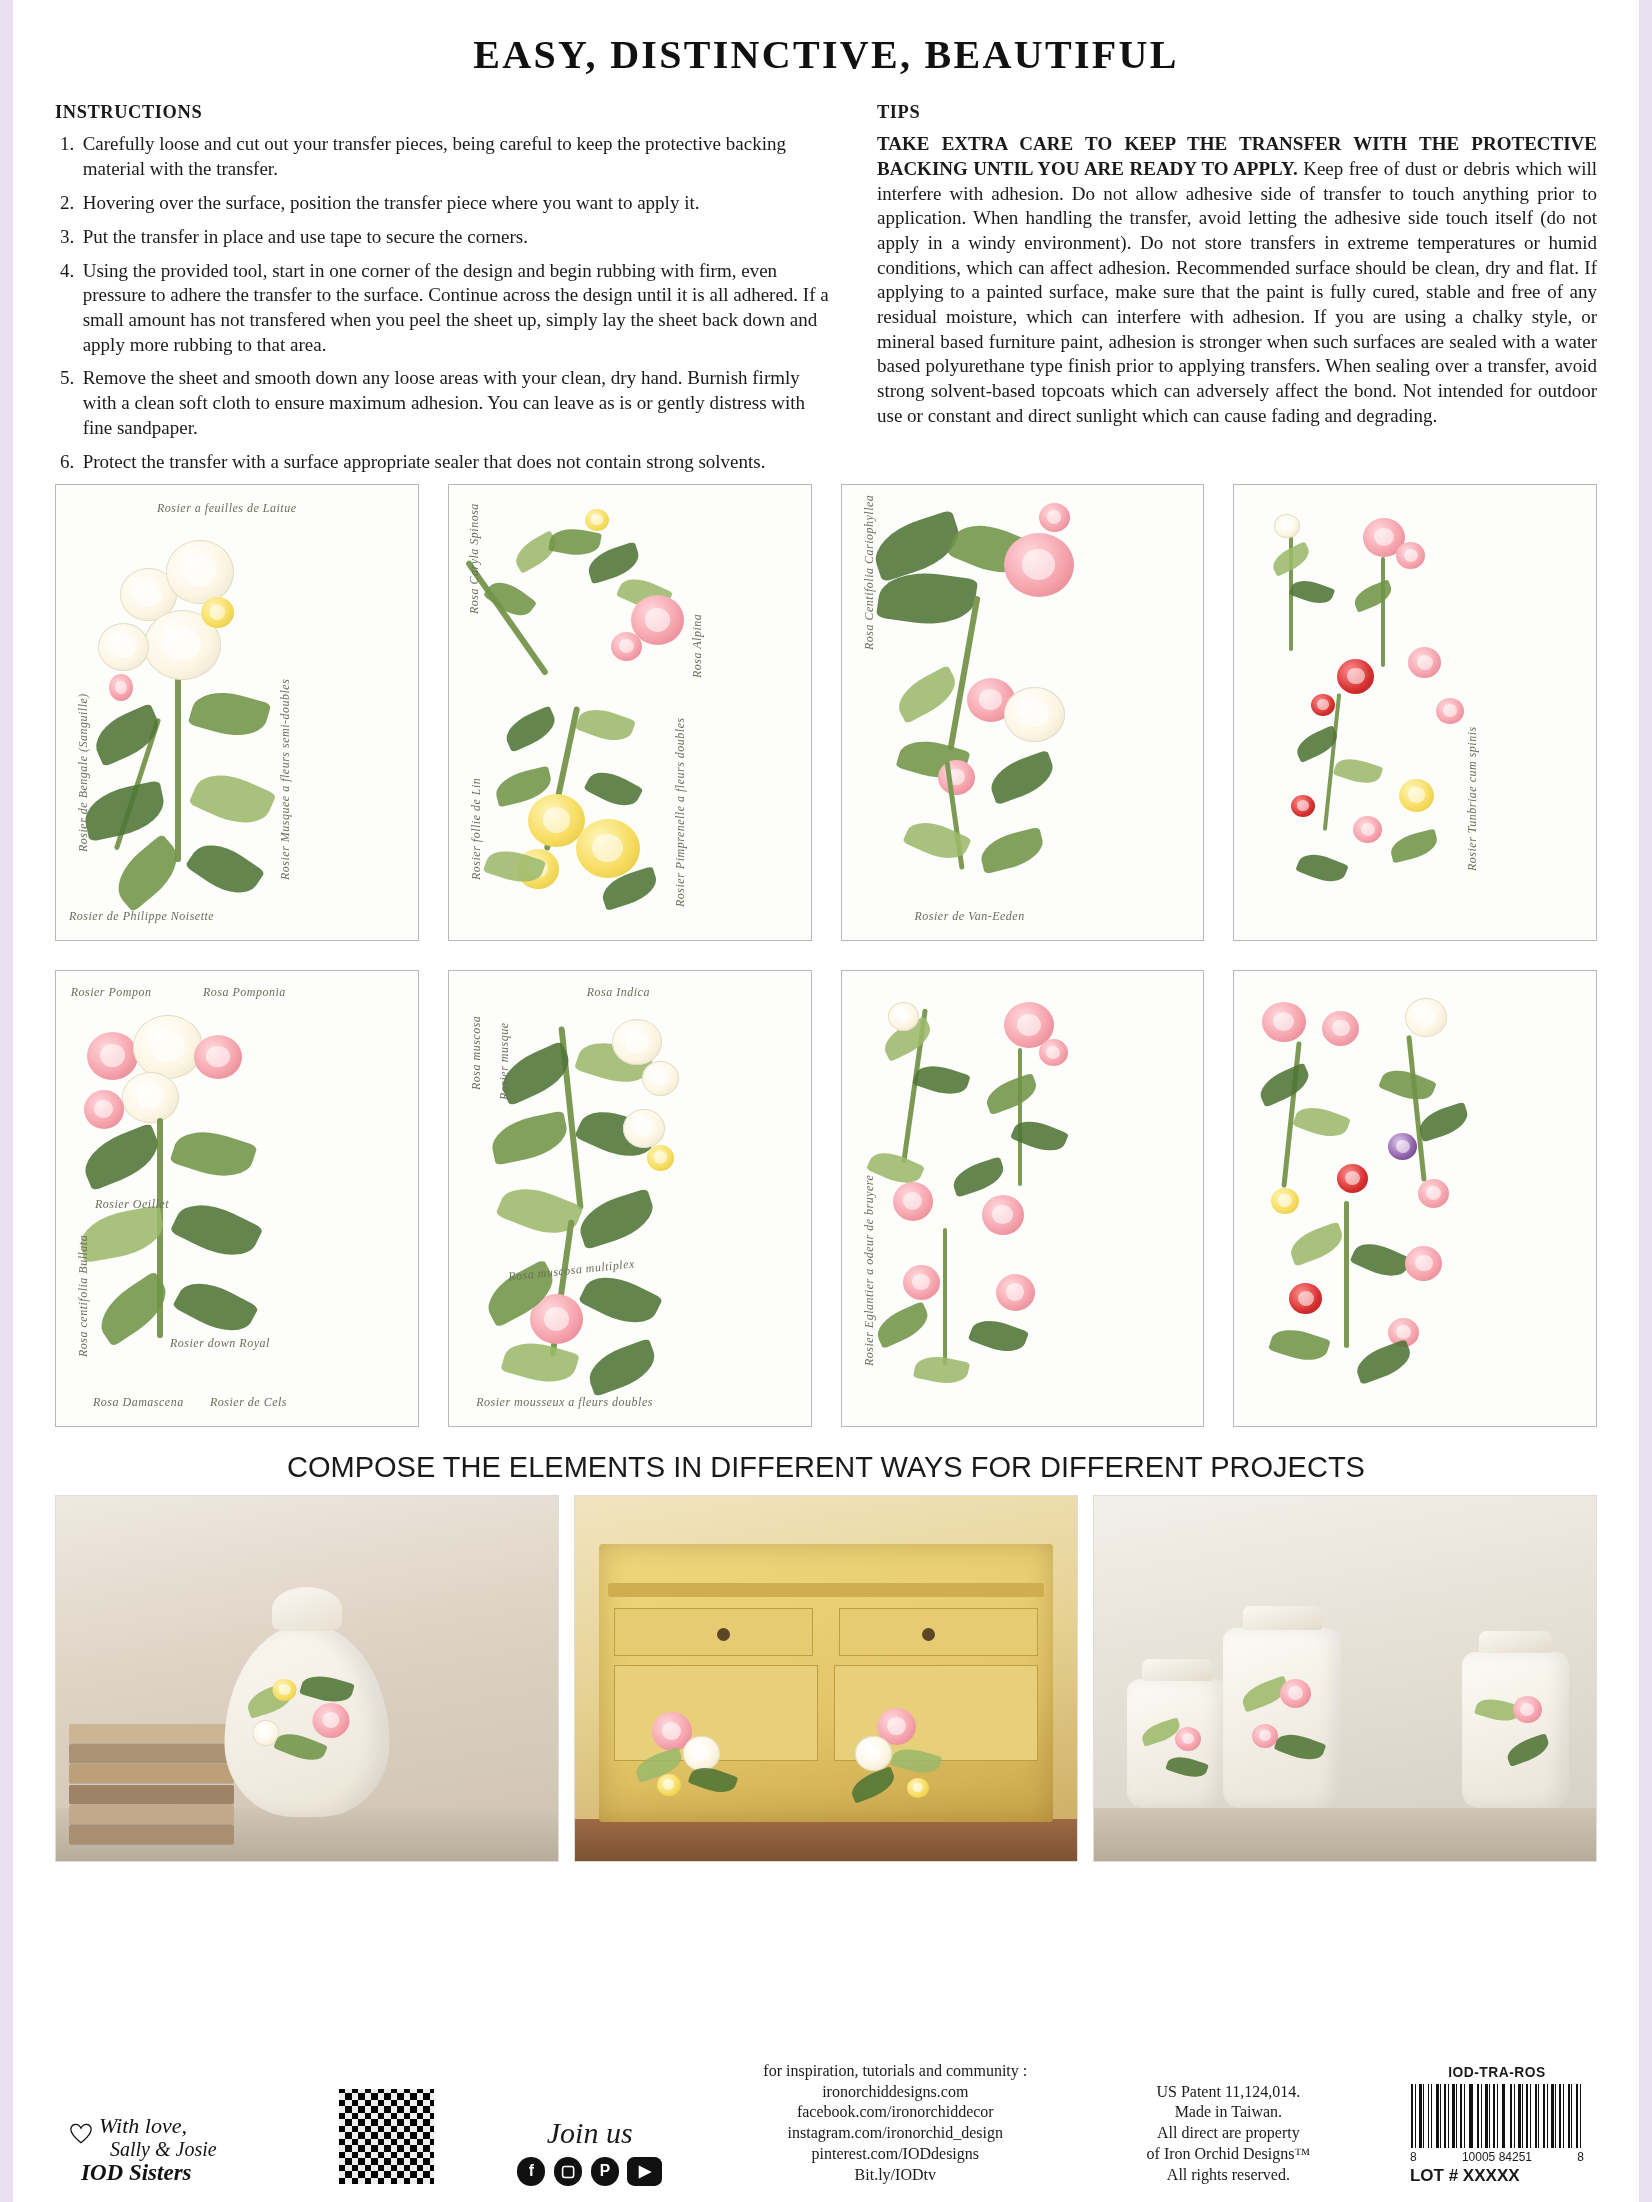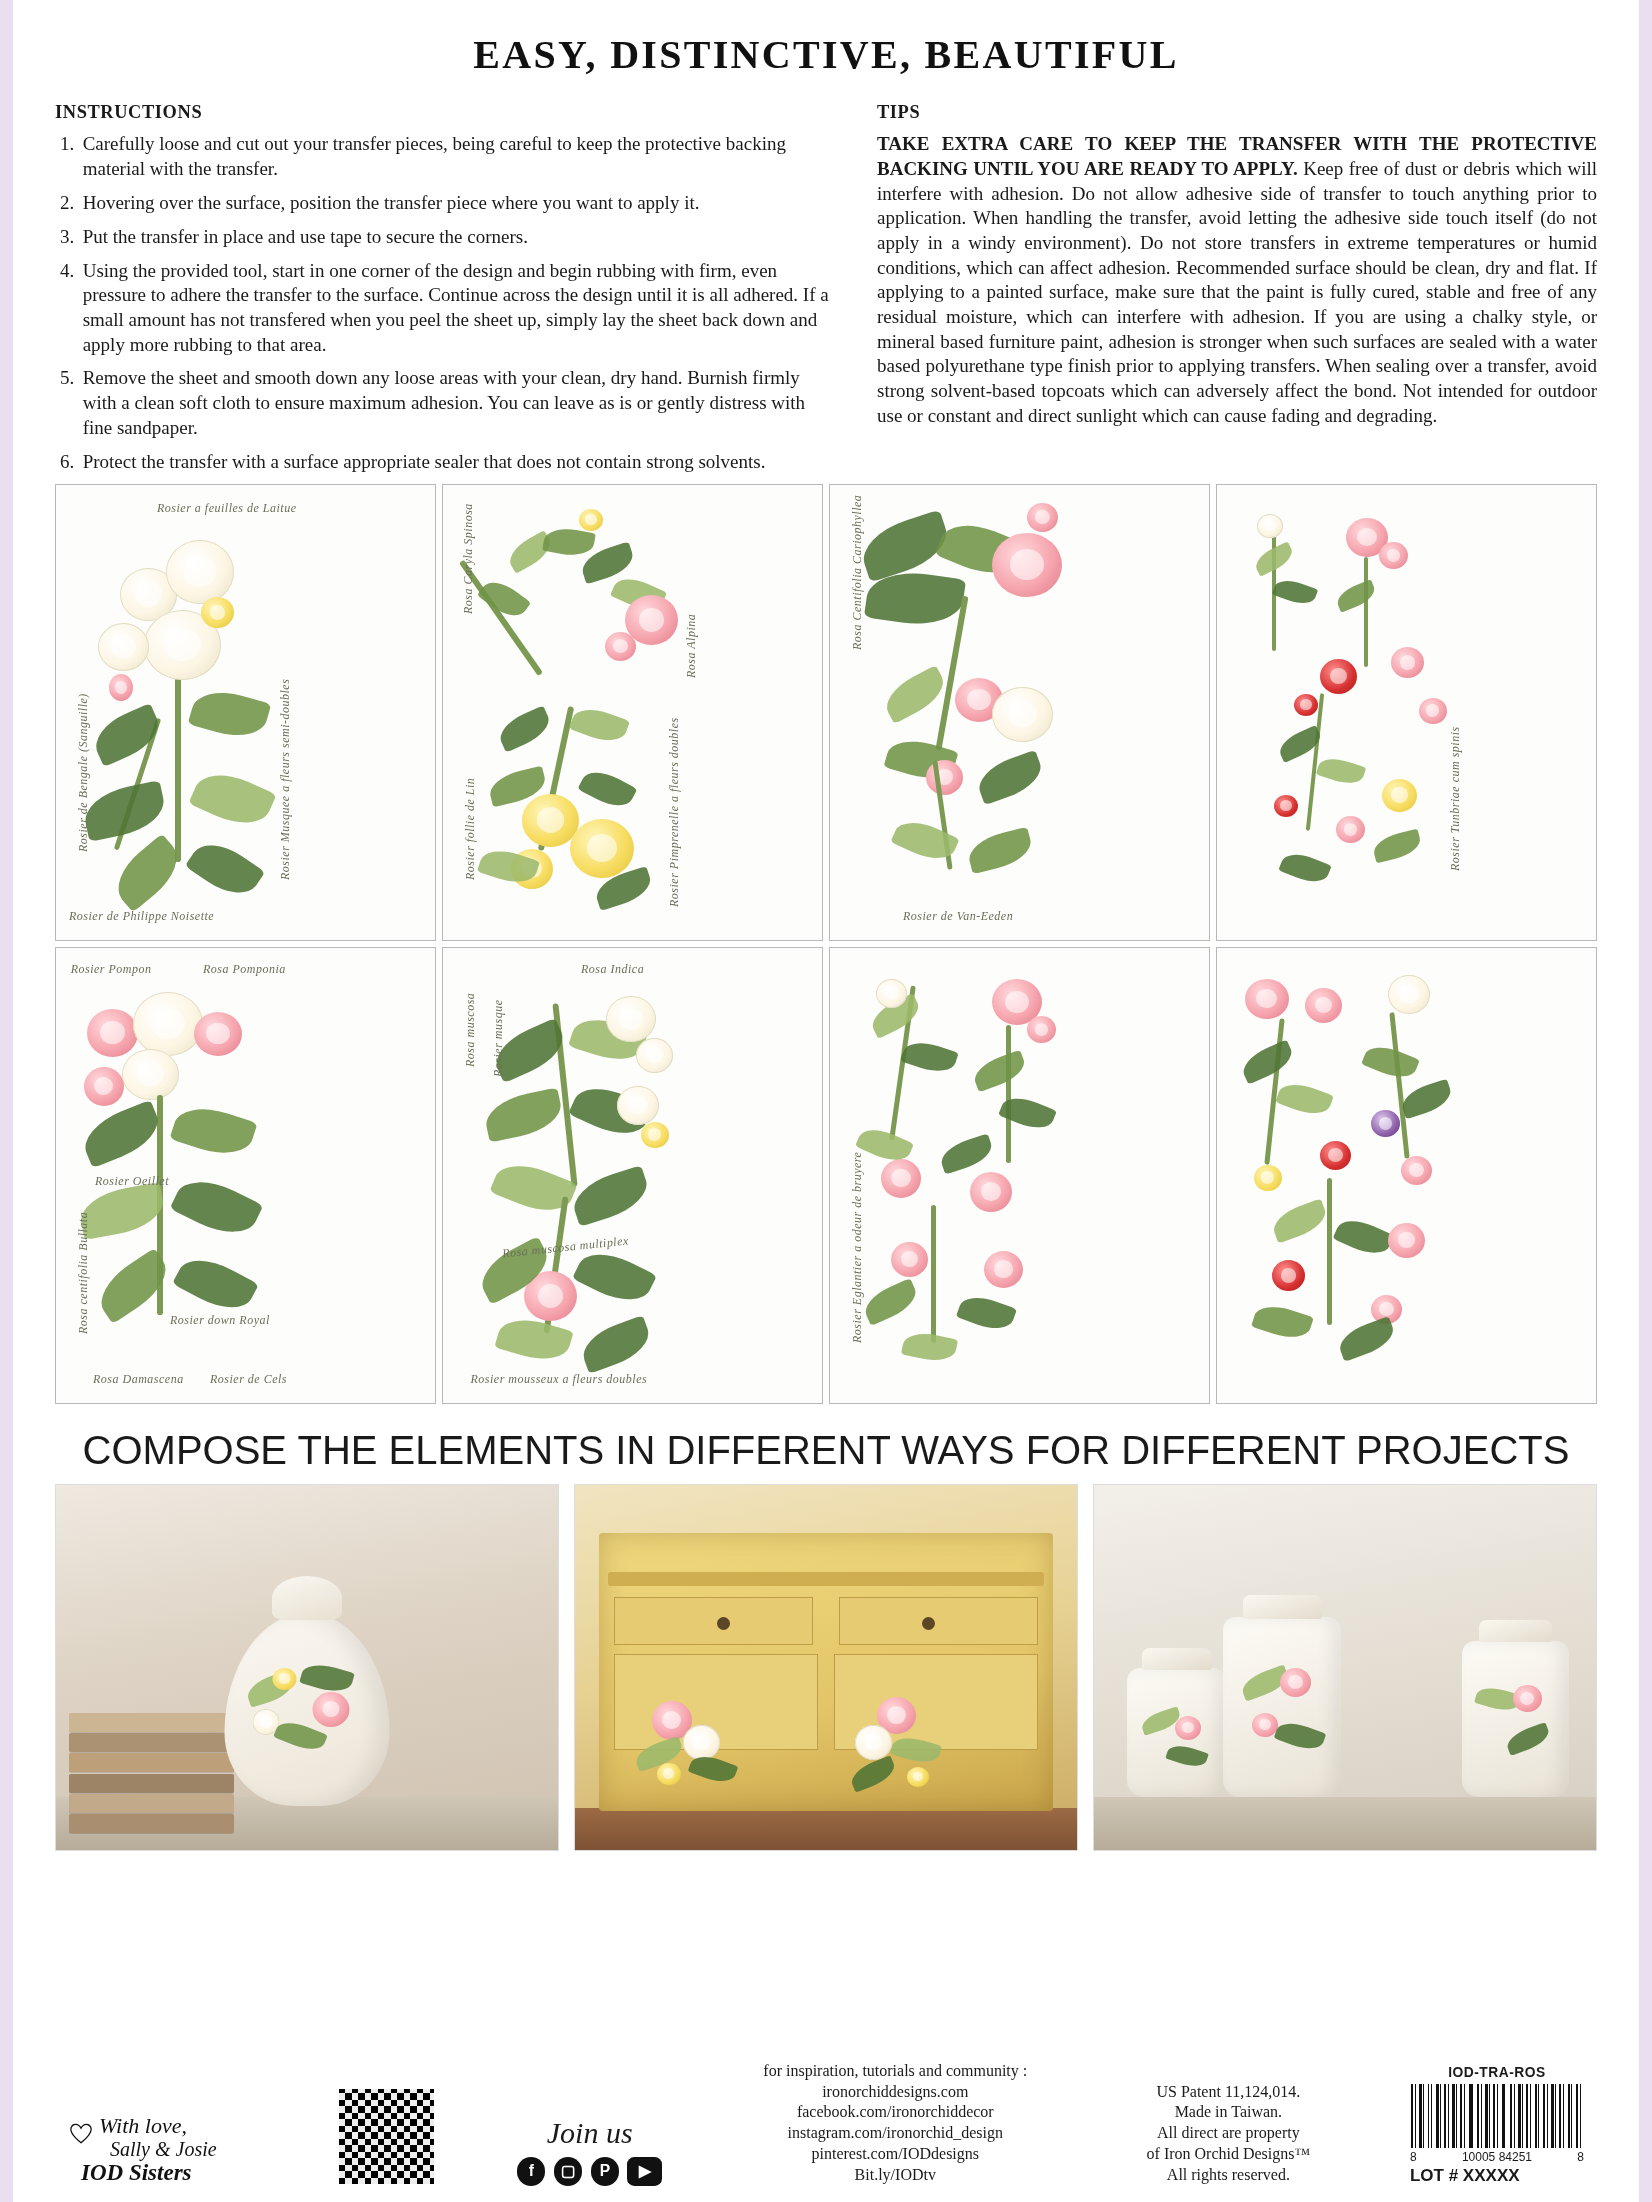--- a/index.html
+++ b/index.html
@@ -74,21 +74,21 @@
     font-weight: normal;
     letter-spacing: 0.4px;
     margin: 27.5px 0 11px 0;
     font-family: "Liberation Sans", sans-serif;
     color: #1b1b1b;
   }
 
   .sheet-grid {
     display: grid;
     grid-template-columns: repeat(4, 1fr);
-    gap: 6px;
+    gap: 29px;
   }
   .sheet {
     position: relative;
     height: 457px;
     border: 1.8px solid #b8b8b8;
     background: #fdfdfb;
     overflow: hidden;
   }
   .sheet-inner {
     position: absolute;
@@ -133,21 +133,21 @@
     background: rgba(255,255,255,.55);
   }
   .bw  { background: radial-gradient(circle at 38% 34%, #ffffff 0%, #fdf6e4 55%, #e6dec3 100%); box-shadow: 0 0 0 0.9px #e2dcc4 inset; }
   .bp  { background: radial-gradient(circle at 38% 34%, #ffd9dd 0%, #f6a5ae 55%, #de7b89 100%); }
   .by  { background: radial-gradient(circle at 38% 34%, #fff6bb 0%, #f7dd62 55%, #e0c23a 100%); }
   .br  { background: radial-gradient(circle at 38% 34%, #ff8f8f 0%, #d62f2f 60%, #a81d1d 100%); }
   .bpu { background: radial-gradient(circle at 38% 34%, #e0c9ee 0%, #8c5fa8 60%, #5d3a73 100%); }
 
   h2.band2 {
     text-align: center;
-    font-size: 40px;
+    font-size: 29px;
     font-weight: normal;
     margin: 24px 0 11px 0;
     font-family: "Liberation Sans", sans-serif;
   }
 
   .photo-row {
     display: grid;
     grid-template-columns: repeat(3, 1fr);
     gap: 14.7px;
   }

